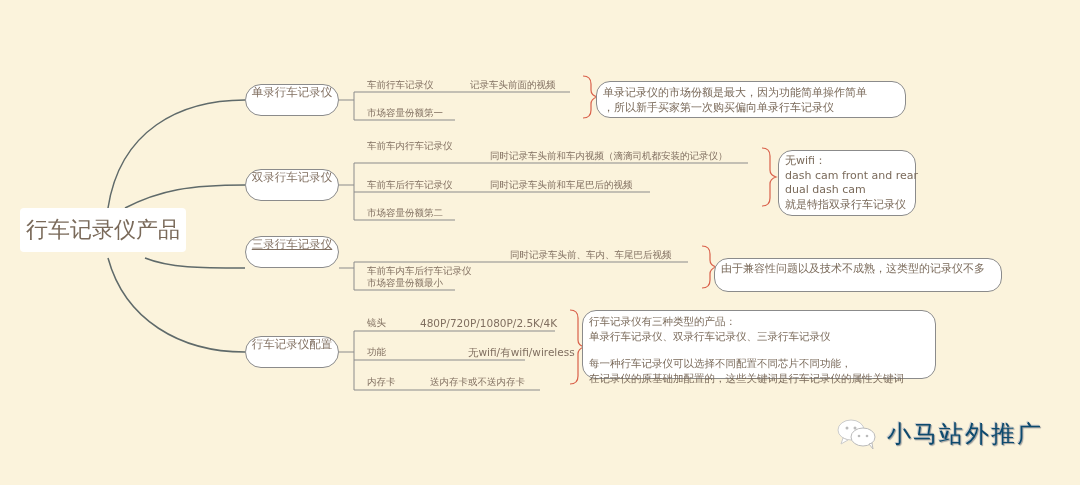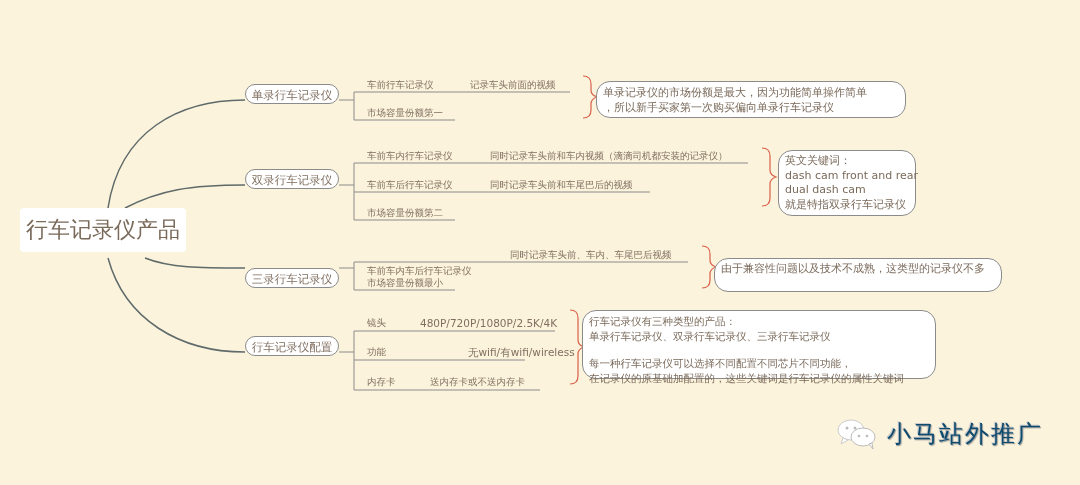--- a/index.html
+++ b/index.html
@@ -1,22 +1,22 @@
 <!DOCTYPE html>
 <html><head>
 <meta charset="utf-8">
 <style>
   html,body{margin:0;padding:0;}
   body{width:1080px;height:485px;background:#fbf3dc;position:relative;overflow:hidden;
        font-family:"DejaVu Sans","Liberation Sans",sans-serif;color:#7a6a5a;}
   svg.lines{position:absolute;left:0;top:0;width:1080px;height:485px;}
   .root{position:absolute;left:20px;top:208px;width:166px;height:44px;background:#fff;border-radius:4px;
         display:flex;align-items:center;justify-content:center;font-size:22px;color:#7a6a5a;}
-  .branch{position:absolute;width:94px;height:20px;border:1px solid #8b8b8b;border-radius:16px;background:#fff;
-          display:flex;align-items:flex-end;justify-content:center;font-size:11.5px;color:#806f60;box-sizing:border-box;}
+  .branch{position:absolute;width:94px;height:32px;border:1px solid #8b8b8b;border-radius:16px;background:#fff;
+          display:flex;align-items:flex-start;justify-content:center;font-size:11.5px;color:#806f60;box-sizing:border-box;}
   .leaf{position:absolute;font-size:9.5px;color:#806f60;white-space:nowrap;}
   .note{position:absolute;background:#fff;border:1px solid #8b8b8b;border-radius:14px;font-size:11px;color:#7a6a5a;
         padding:3px 6px;box-sizing:border-box;line-height:15px;white-space:nowrap;}
   .brand{position:absolute;left:835px;top:418px;display:flex;align-items:center;gap:6px;}
   .brand-text{font-size:24px;color:#0c4a6e;text-shadow:1px 1px 1px #999, -1px -1px 0 #ccc;letter-spacing:2px;font-family:Liberation Serif, serif;}
 </style>
 </head>
 <body>
 
 <svg class="lines" viewBox="0 0 1080 485">
@@ -65,33 +65,33 @@
 <span class="leaf" style="left:470px;top:79px;">记录车头前面的视频</span>
 <span class="leaf" style="left:367px;top:107px;">市场容量份额第一</span>
 <div class="note" style="left:596px;top:81px;width:310px;height:37px;">
   <div>单录记录仪的市场份额是最大，因为功能简单操作简单</div>
   <div>，所以新手买家第一次购买偏向单录行车记录仪</div>
 </div>
 
 <div class="branch" style="left:245px;top:169px;">
     <span>双录行车记录仪</span>
   </div>
-<span class="leaf" style="left:367px;top:150px;">车前车内行车记录仪</span>
+<span class="leaf" style="left:367px;top:140px;">车前车内行车记录仪</span>
 <span class="leaf" style="left:490px;top:150px;">同时记录车头前和车内视频（滴滴司机都安装的记录仪）</span>
 <span class="leaf" style="left:367px;top:179px;">车前车后行车记录仪</span>
 <span class="leaf" style="left:490px;top:179px;">同时记录车头前和车尾巴后的视频</span>
 <span class="leaf" style="left:367px;top:207px;">市场容量份额第二</span>
 <div class="note" style="left:778px;top:150px;width:138px;height:66px;line-height:14.5px;">
-  <div>英文关键词：</div>
+  <div>无wifi：</div>
   <div>dash cam front and rear</div>
   <div>dual dash cam</div>
   <div>就是特指双录行车记录仪</div>
 </div>
 
-<div class="branch" style="left:245px;top:268px;">
+<div class="branch" style="left:245px;top:236px;text-decoration:underline;">
     <span>三录行车记录仪</span>
   </div>
 <span class="leaf" style="left:367px;top:249px;margin-top:16px;">车前车内车后行车记录仪</span>
 <span class="leaf" style="left:510px;top:249px;">同时记录车头前、车内、车尾巴后视频</span>
 <span class="leaf" style="left:367px;top:277px;">市场容量份额最小</span>
 <div class="note" style="left:714px;top:258px;width:288px;height:34px;line-height:14px;">
   <div>由于兼容性问题以及技术不成熟，这类型的记录仪不多</div>
 </div>
 
 <div class="branch" style="left:245px;top:336px;">

